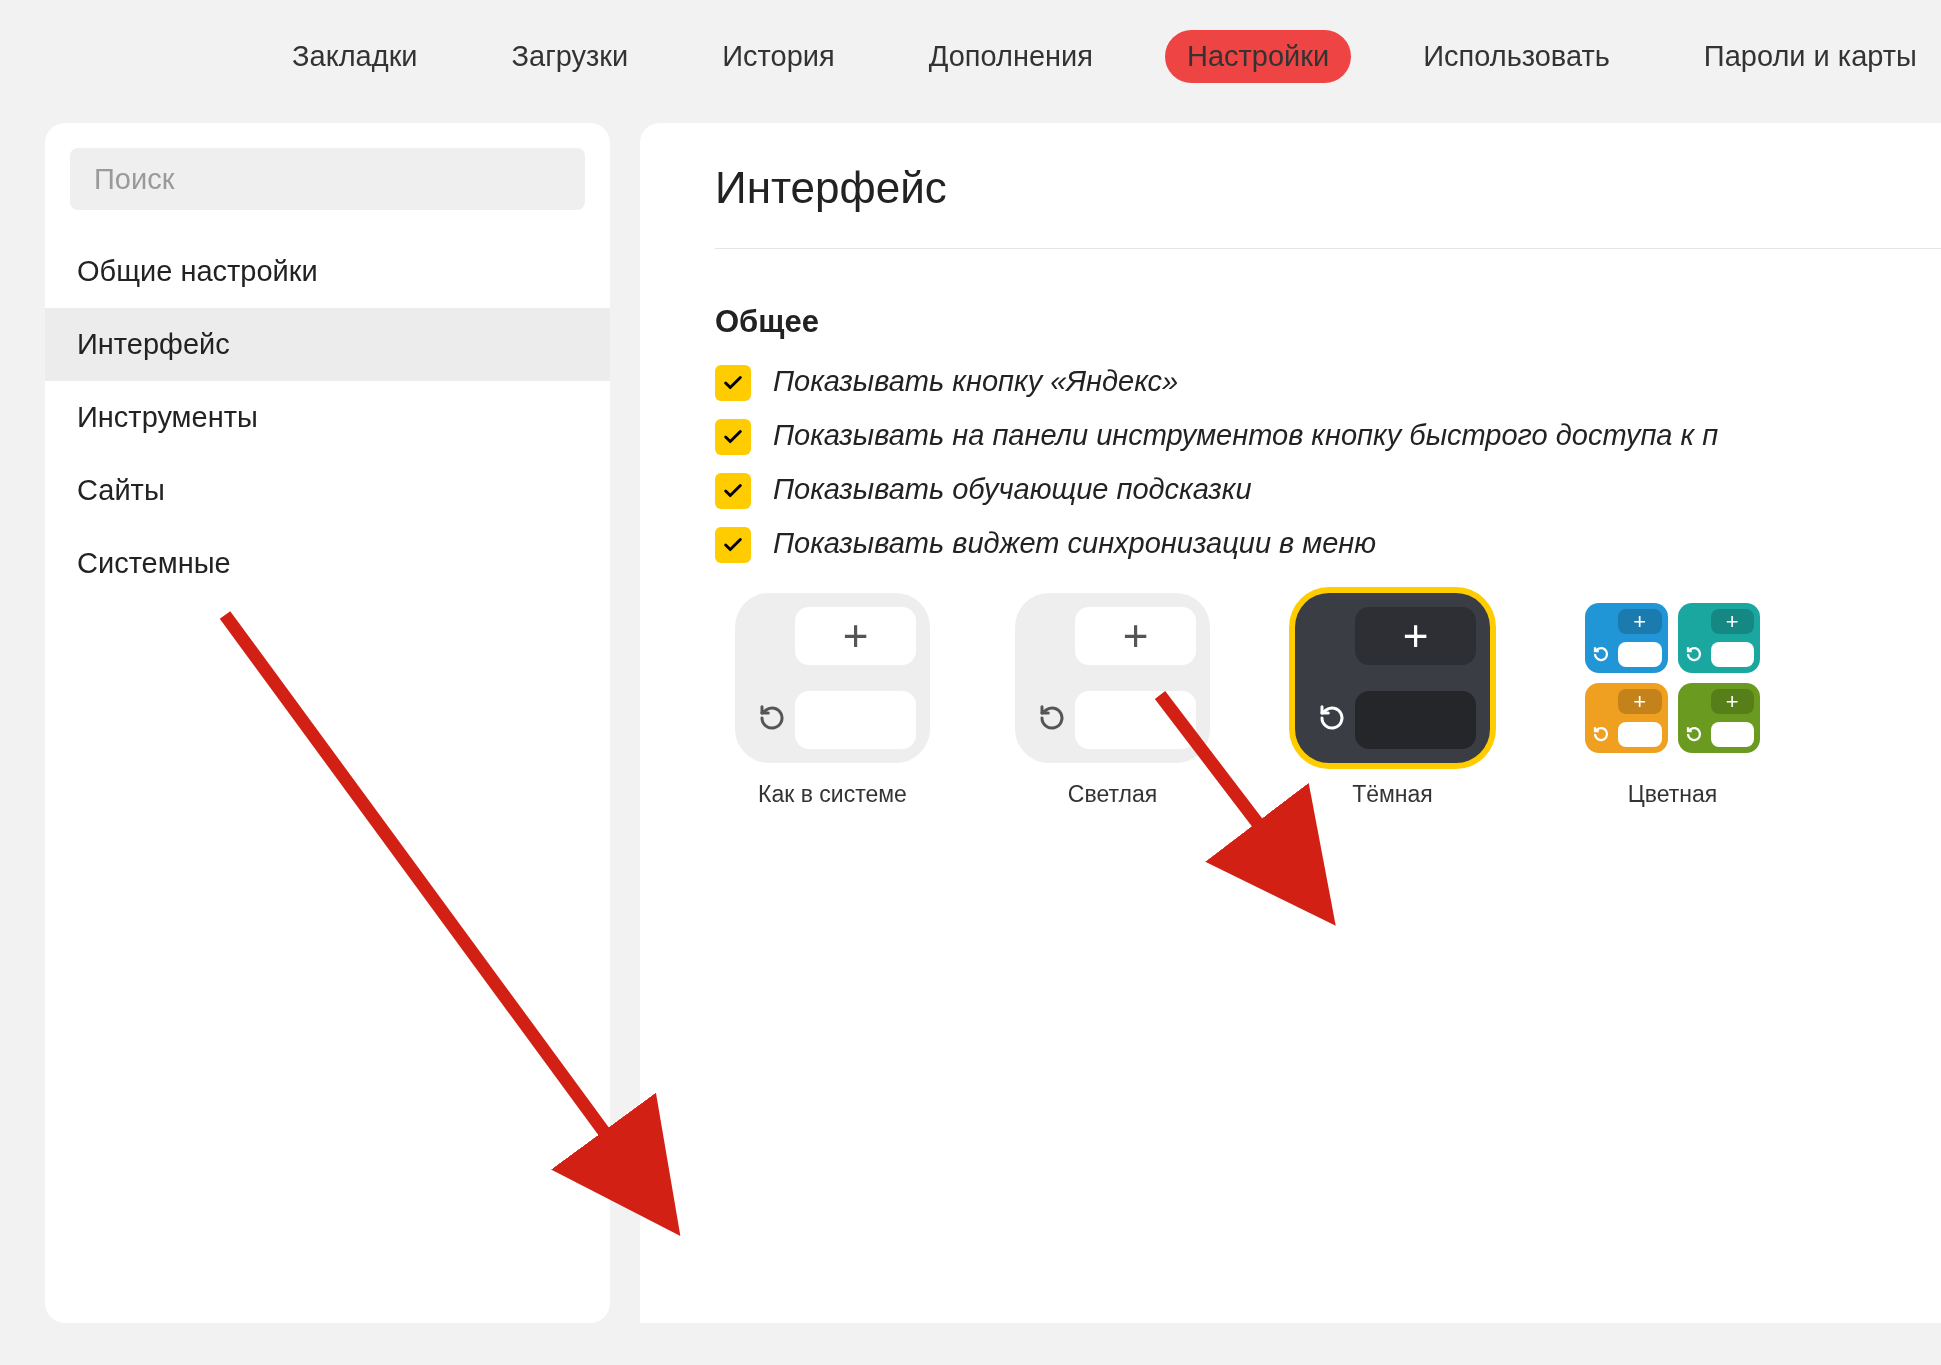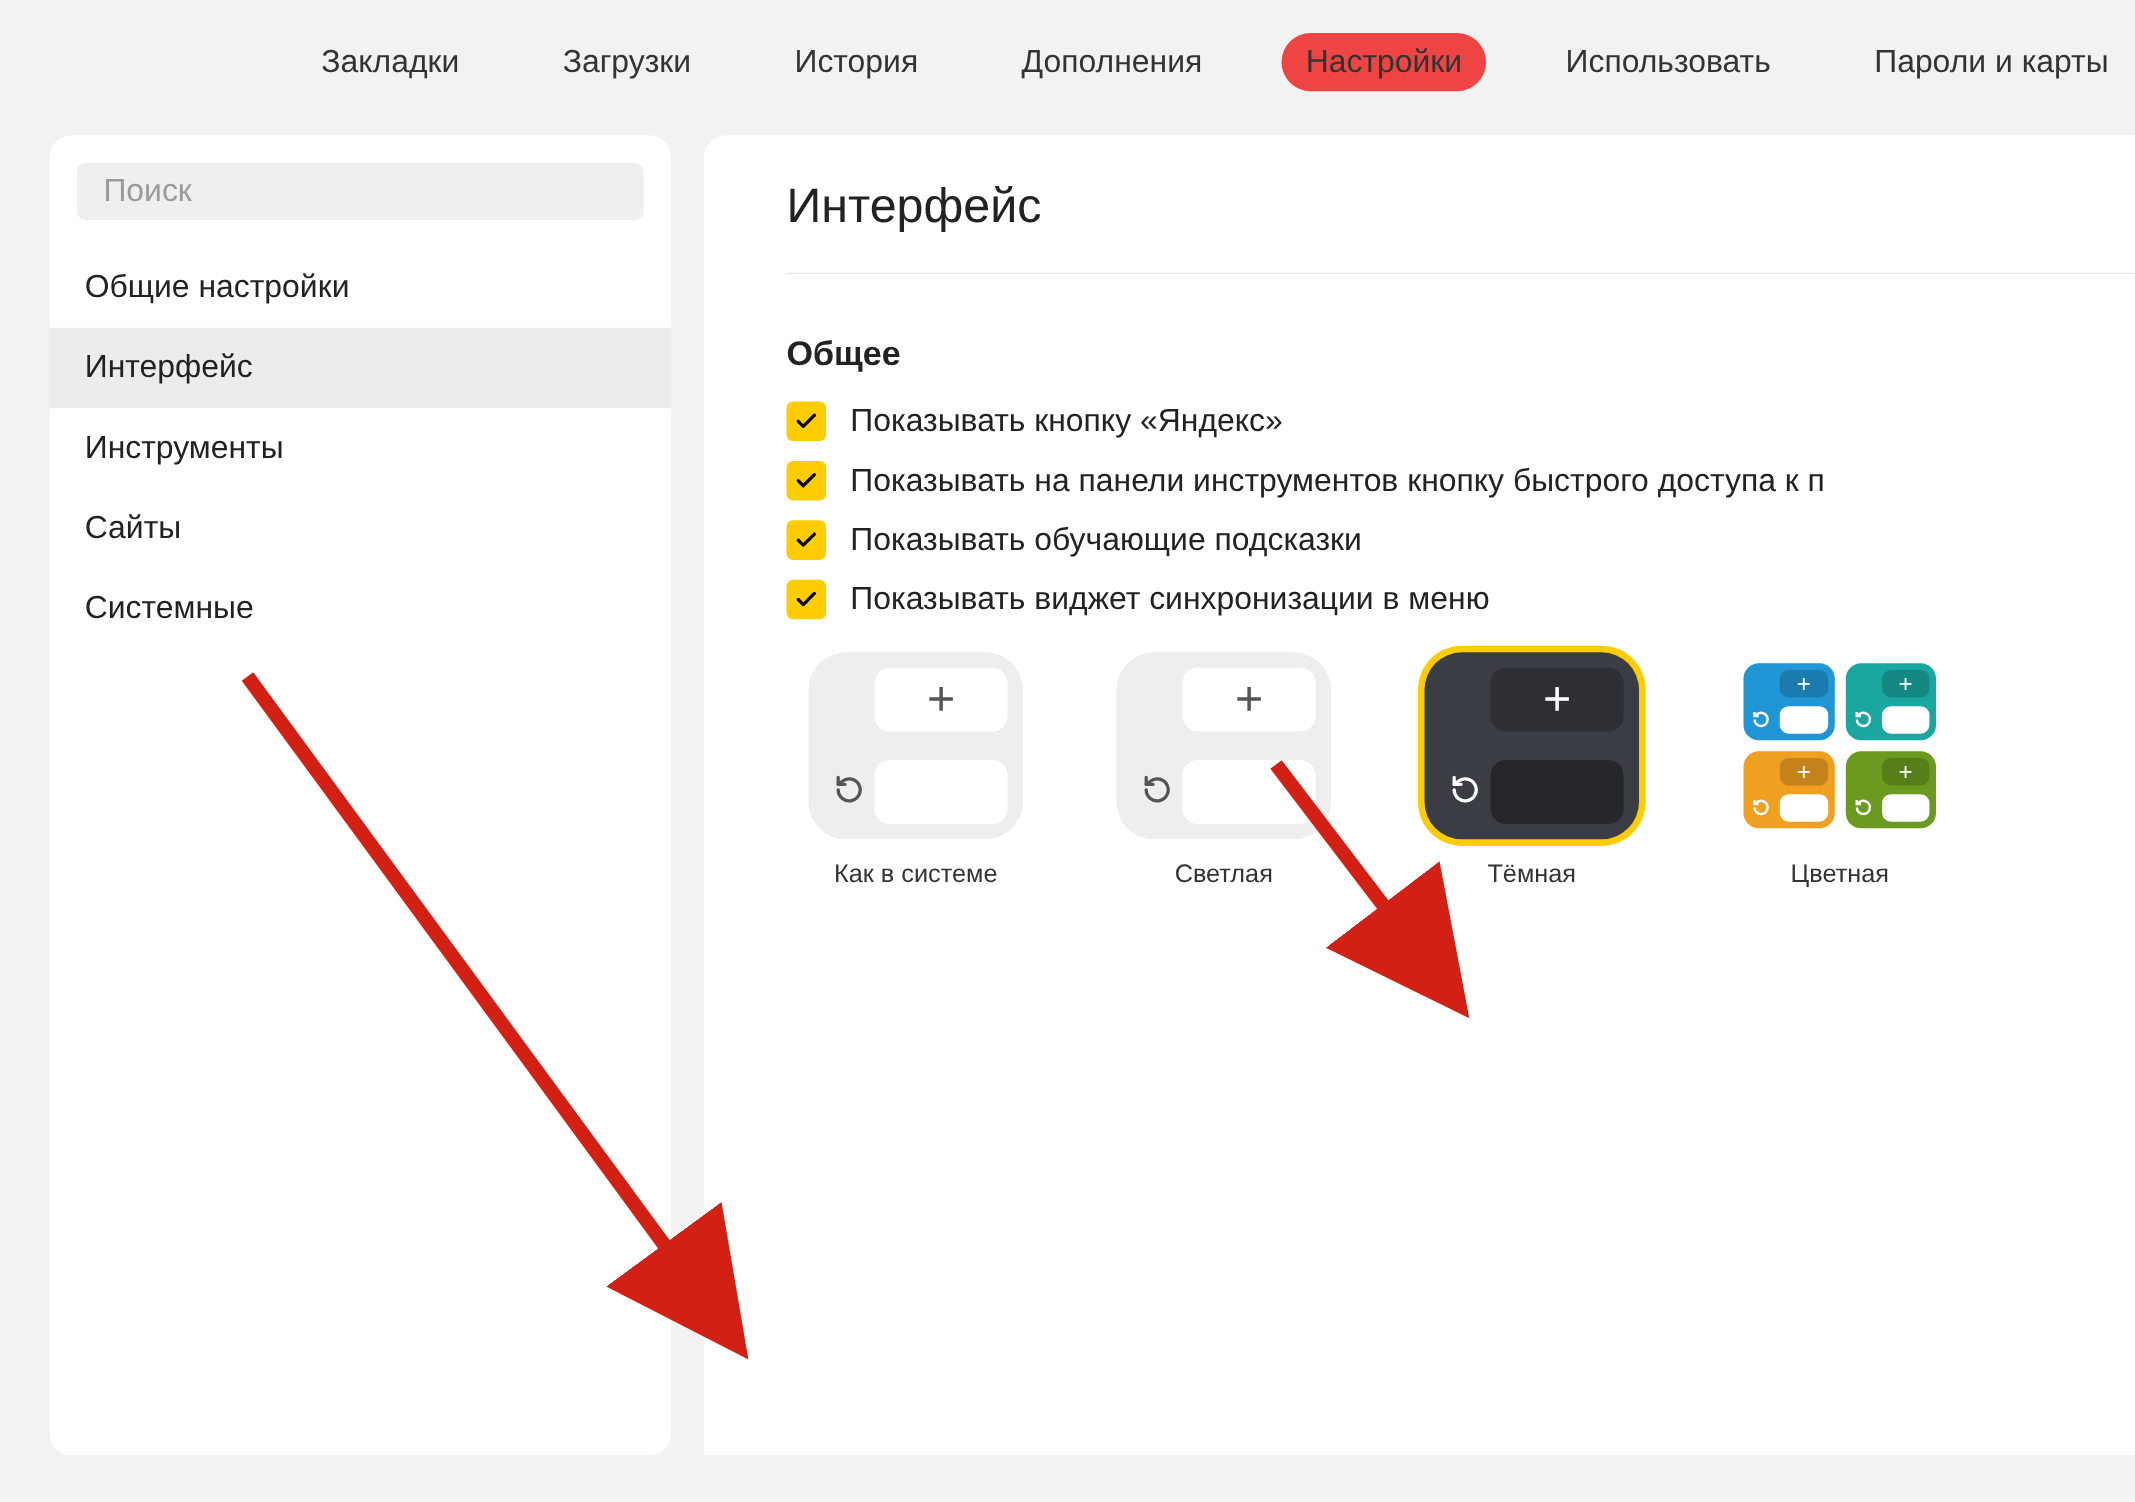--- a/index.html
+++ b/index.html
@@ -39,21 +39,21 @@
   
   .sidebar {
     width: 565px;
     background: #fff;
     border-radius: 20px;
     padding: 25px 0 40px 0;
   }
   .search-wrap { padding: 0 25px 25px 25px; }
   .search {
     width: 100%;
-    height: 52px;
+    height: 62px;
     border: none;
     background: #efefef;
     border-radius: 8px;
     padding: 0 24px;
     font-size: 29px;
     color: #888;
   }
   .search::placeholder { color: #9a9a9a; }
   .side-item {
     font-size: 29px;
@@ -82,23 +82,23 @@
   .section-title {
     font-size: 31px;
     font-weight: 600;
     margin-top: 55px;
     margin-bottom: 25px;
   }
   .section-title.mt2 { margin-top: 95px; }
 
   .check-row {
     display: flex;
-    align-items: center;
     gap: 22px;
     margin: 18px 0;
+    font-style: italic;
   }
   .checkbox {
     width: 36px; height: 36px;
     background: #ffcc00;
     border-radius: 6px;
     display: flex;
     align-items: center;
     justify-content: center;
     cursor: pointer;
     flex-shrink: 0;

